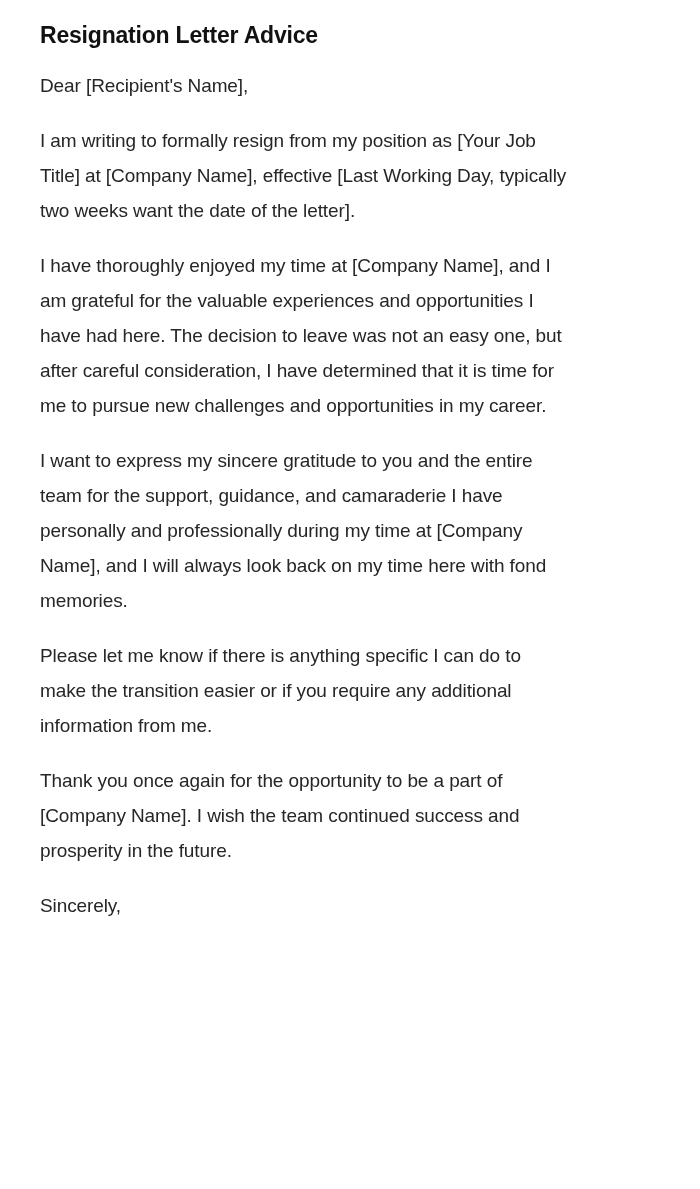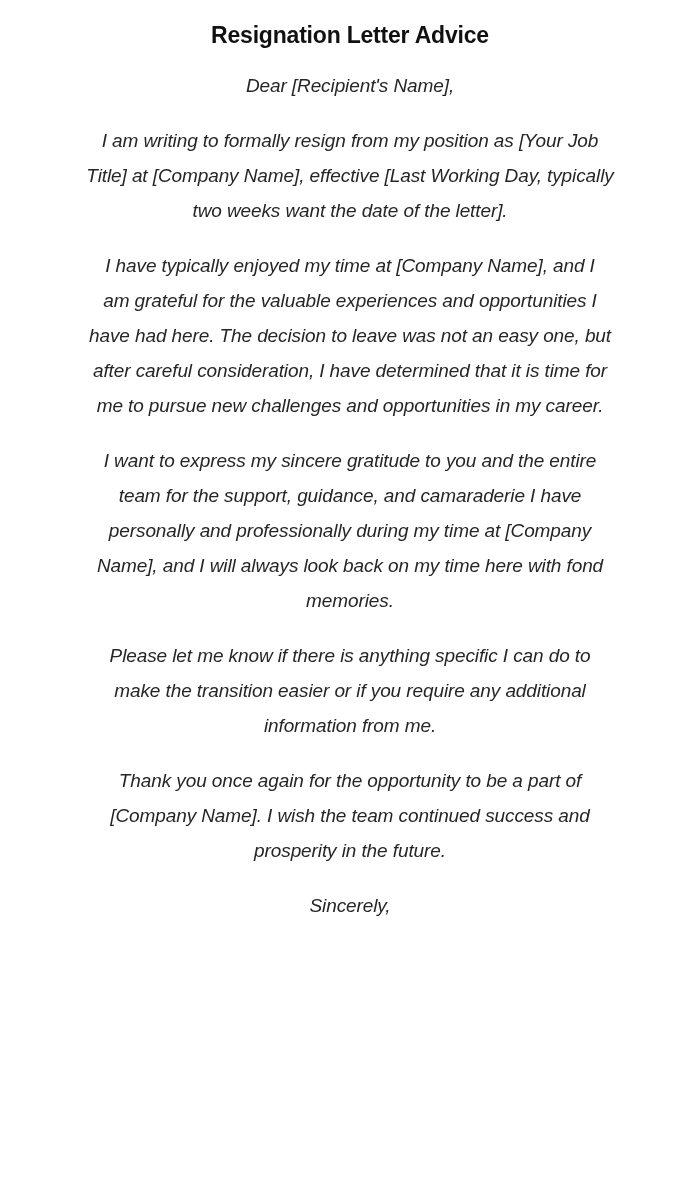--- a/index.html
+++ b/index.html
@@ -7,35 +7,33 @@
     padding: 0;
     background: #ffffff;
   }
   body {
     width: 700px;
     min-height: 1189px;
     font-family: "Liberation Sans", sans-serif;
   }
   .letter {
     padding: 20px 40px 0 40px;
-    text-align: center;
   }
   .letter-title {
     margin: 0 0 18px 0;
     font-family: "Liberation Sans", sans-serif;
     font-size: 23px;
     line-height: 30px;
     font-weight: 700;
     letter-spacing: -0.2px;
     color: #111111;
   }
   .para {
     margin: 18px 0 20px 0;
     padding: 0;
-    font-style: italic;
   }
   .line {
     font-family: "Liberation Sans", sans-serif;
     font-size: 19px;
     line-height: 35px;
     font-weight: 400;
     letter-spacing: -0.1px;
     color: #262626;
     white-space: nowrap;
   }
@@ -48,21 +46,21 @@
   <div id="paragraphs">
       <div class="para">
         <div class="line">Dear [Recipient's Name],</div>
       </div>
       <div class="para">
         <div class="line">I am writing to formally resign from my position as [Your Job</div>
         <div class="line">Title] at [Company Name], effective [Last Working Day, typically</div>
         <div class="line">two weeks want the date of the letter].</div>
       </div>
       <div class="para">
-        <div class="line">I have typically enjoyed my time at [Company Name], and I</div>
+        <div class="line">I have thoroughly enjoyed my time at [Company Name], and I</div>
         <div class="line">am grateful for the valuable experiences and opportunities I</div>
         <div class="line">have had here. The decision to leave was not an easy one, but</div>
         <div class="line">after careful consideration, I have determined that it is time for</div>
         <div class="line">me to pursue new challenges and opportunities in my career.</div>
       </div>
       <div class="para">
         <div class="line">I want to express my sincere gratitude to you and the entire</div>
         <div class="line">team for the support, guidance, and camaraderie I have</div>
         <div class="line">personally and professionally during my time at [Company</div>
         <div class="line">Name], and I will always look back on my time here with fond</div>

